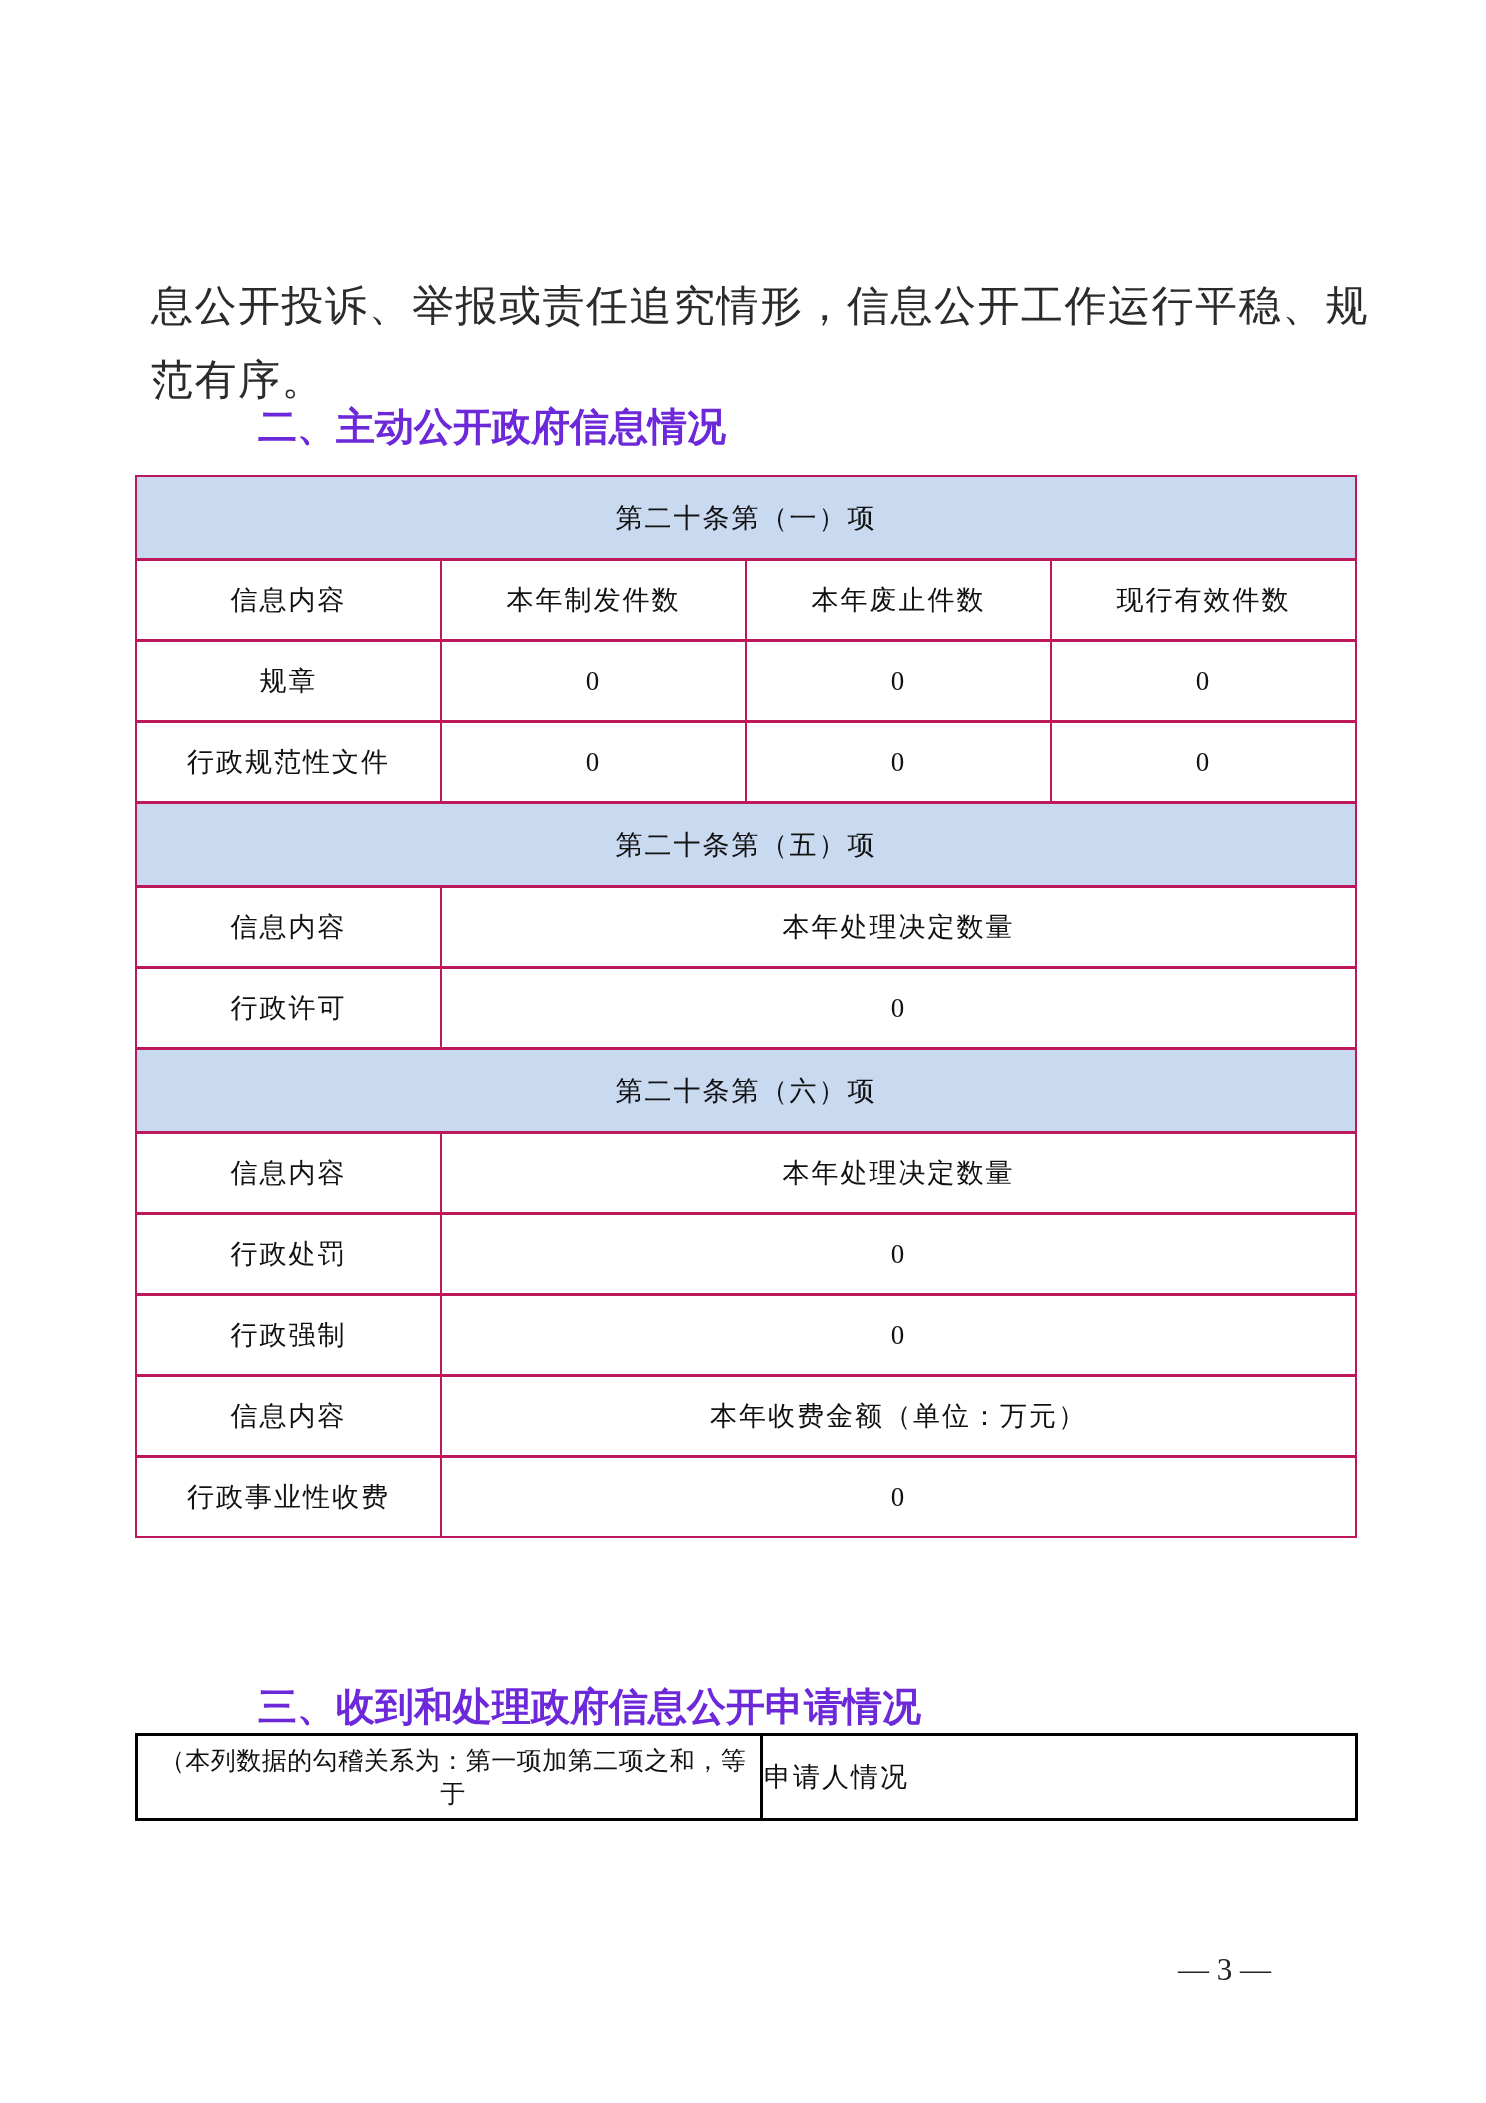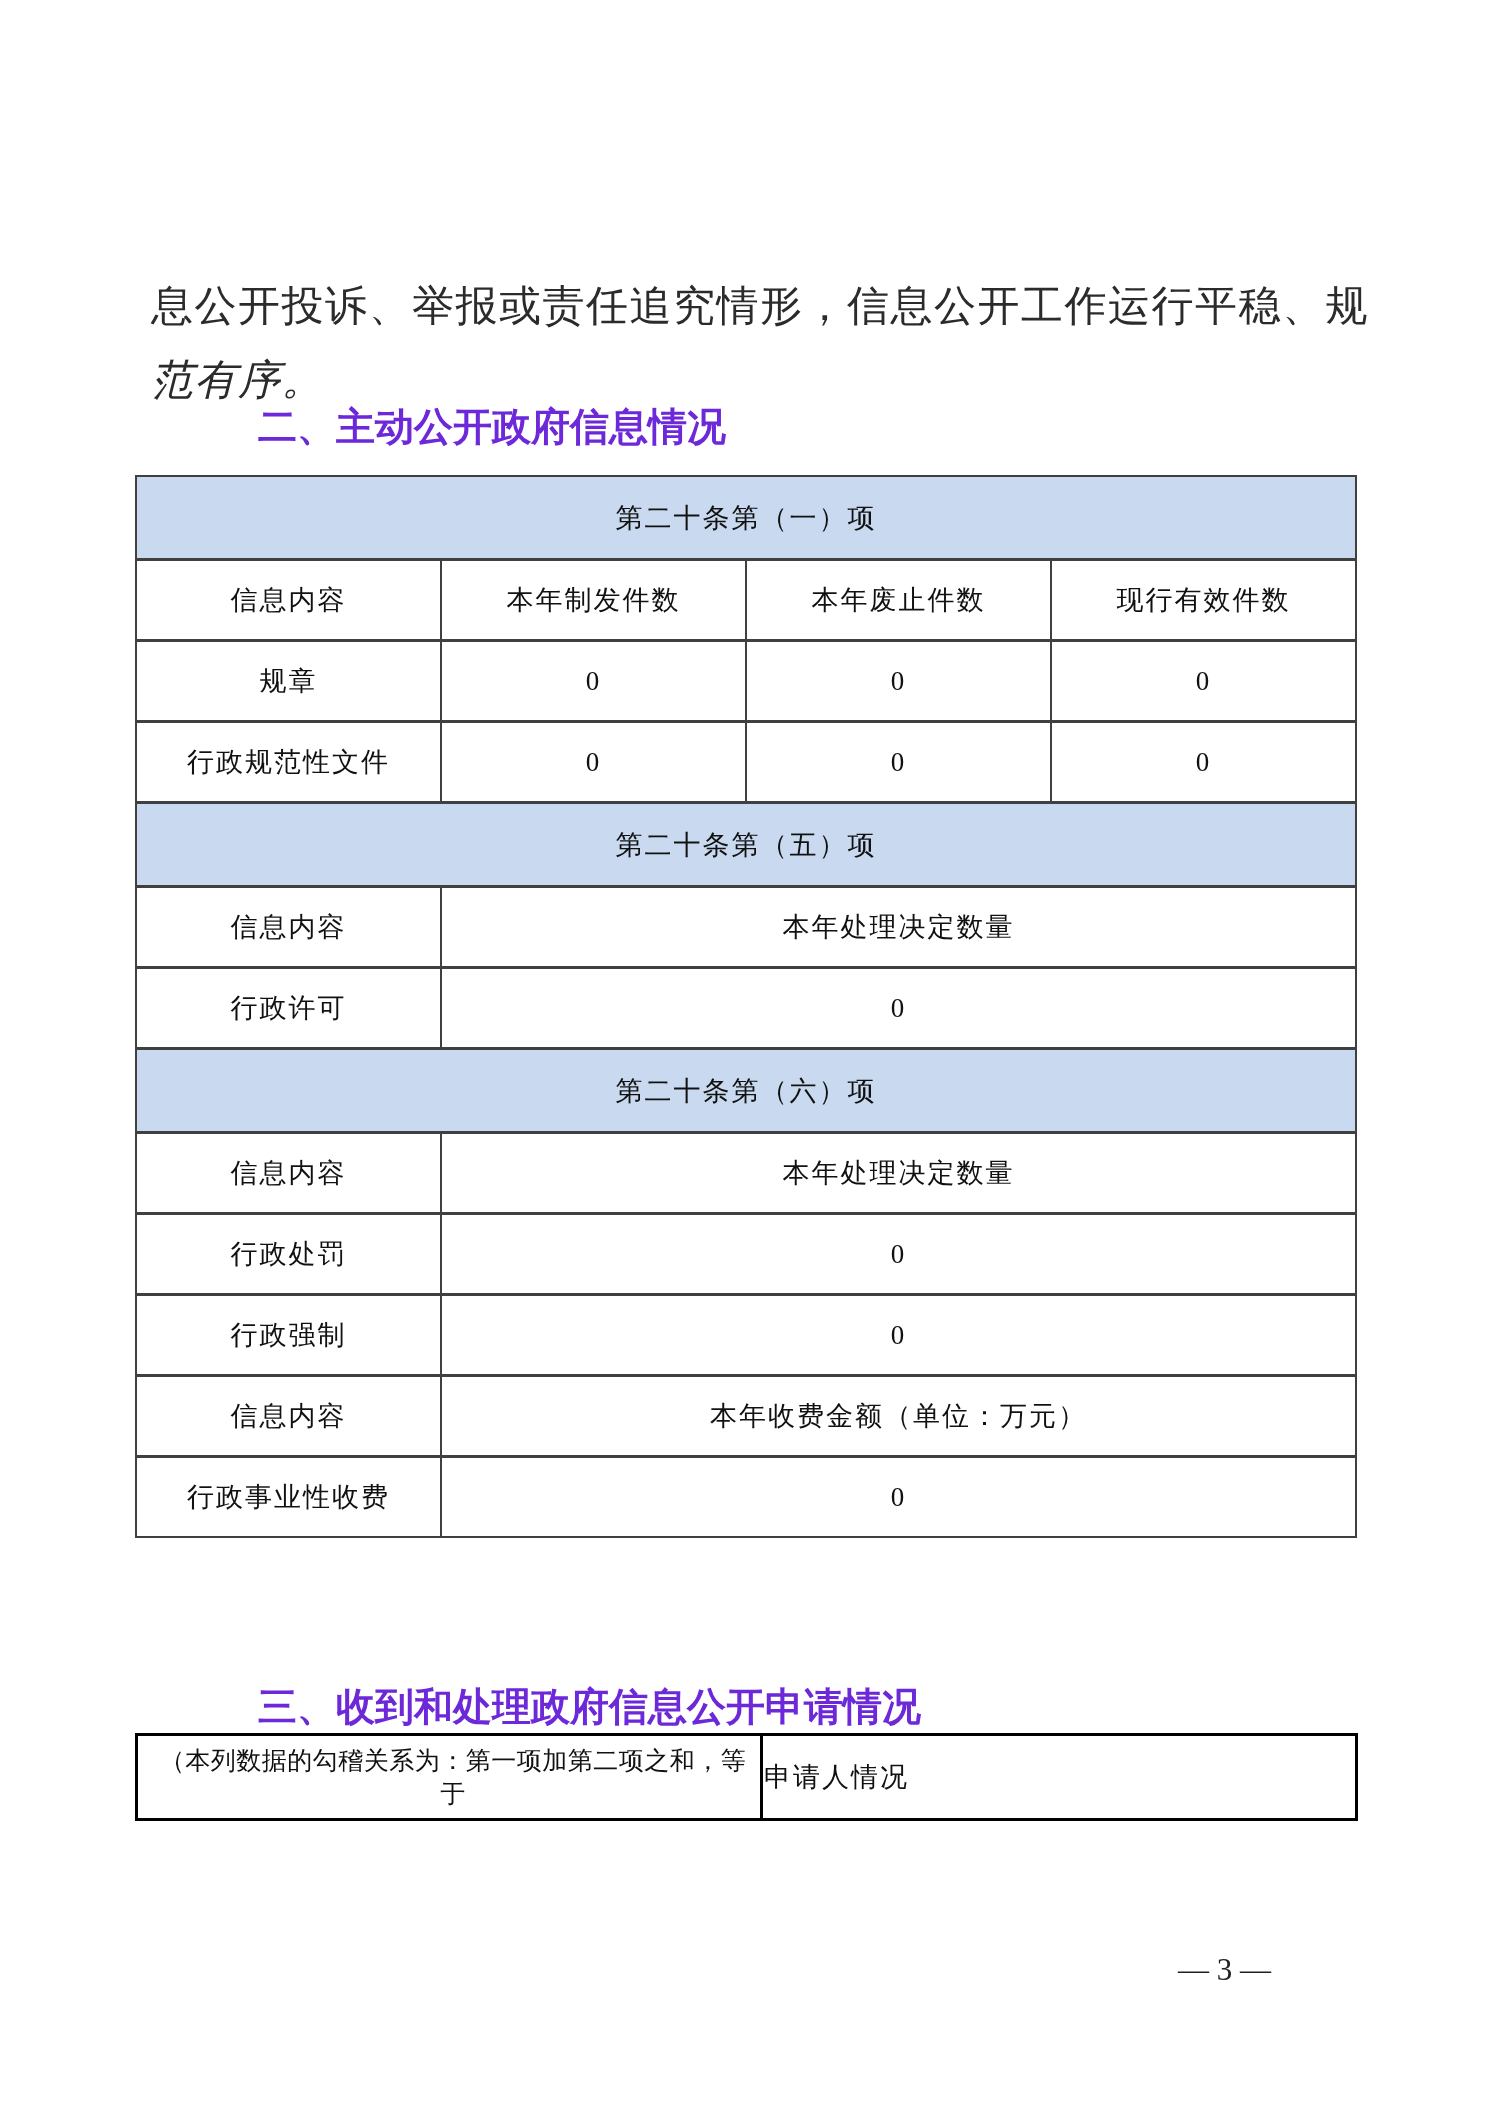--- a/index.html
+++ b/index.html
@@ -12,36 +12,36 @@
     color:#1a1a1a;
     overflow:hidden;
   }
   .para-line {
     position:absolute; left:135px; width:1230px;
     font-size:42px; letter-spacing:1.5px; color:#2b2b2b;
     white-space:nowrap;
     margin-left:16px;
   }
   .para-line.l1 { top:278px; }
-  .para-line.l2 { top:352px;font-style:italic; }
+  .para-line.l2 { top:352px; }
   .sec-heading {
     position:absolute; left:258px;
     font-family:"Liberation Sans", sans-serif;
     font-weight:700; font-size:39px; color:#6d28d9;
     white-space:nowrap;
   }
   .sec-heading.h2 { top:400px; }
   .sec-heading.h3 { top:1680px; }
   table.disclosure {
     position:absolute; left:135px; top:475px;
     width:1220px; border-collapse:collapse; table-layout:fixed;
     text-align:center; font-size:27px; letter-spacing:2px; color:#111;
   }
   table.disclosure td {
-    border:2px solid #404040; height:76px;
+    border:2px solid #be185d; height:76px;
     overflow:hidden; vertical-align:middle;
   }
   table.disclosure tr.inner td { border-top-width:3px; }
   table.disclosure tr.sect td { height:79px; }
   table.apply {
     position:absolute; left:135px; top:1733px;
     width:1220px; border-collapse:collapse; table-layout:fixed;
     font-size:27px; color:#111;
   }
   table.apply td { border:3px solid #000; height:80px; vertical-align:middle; }

